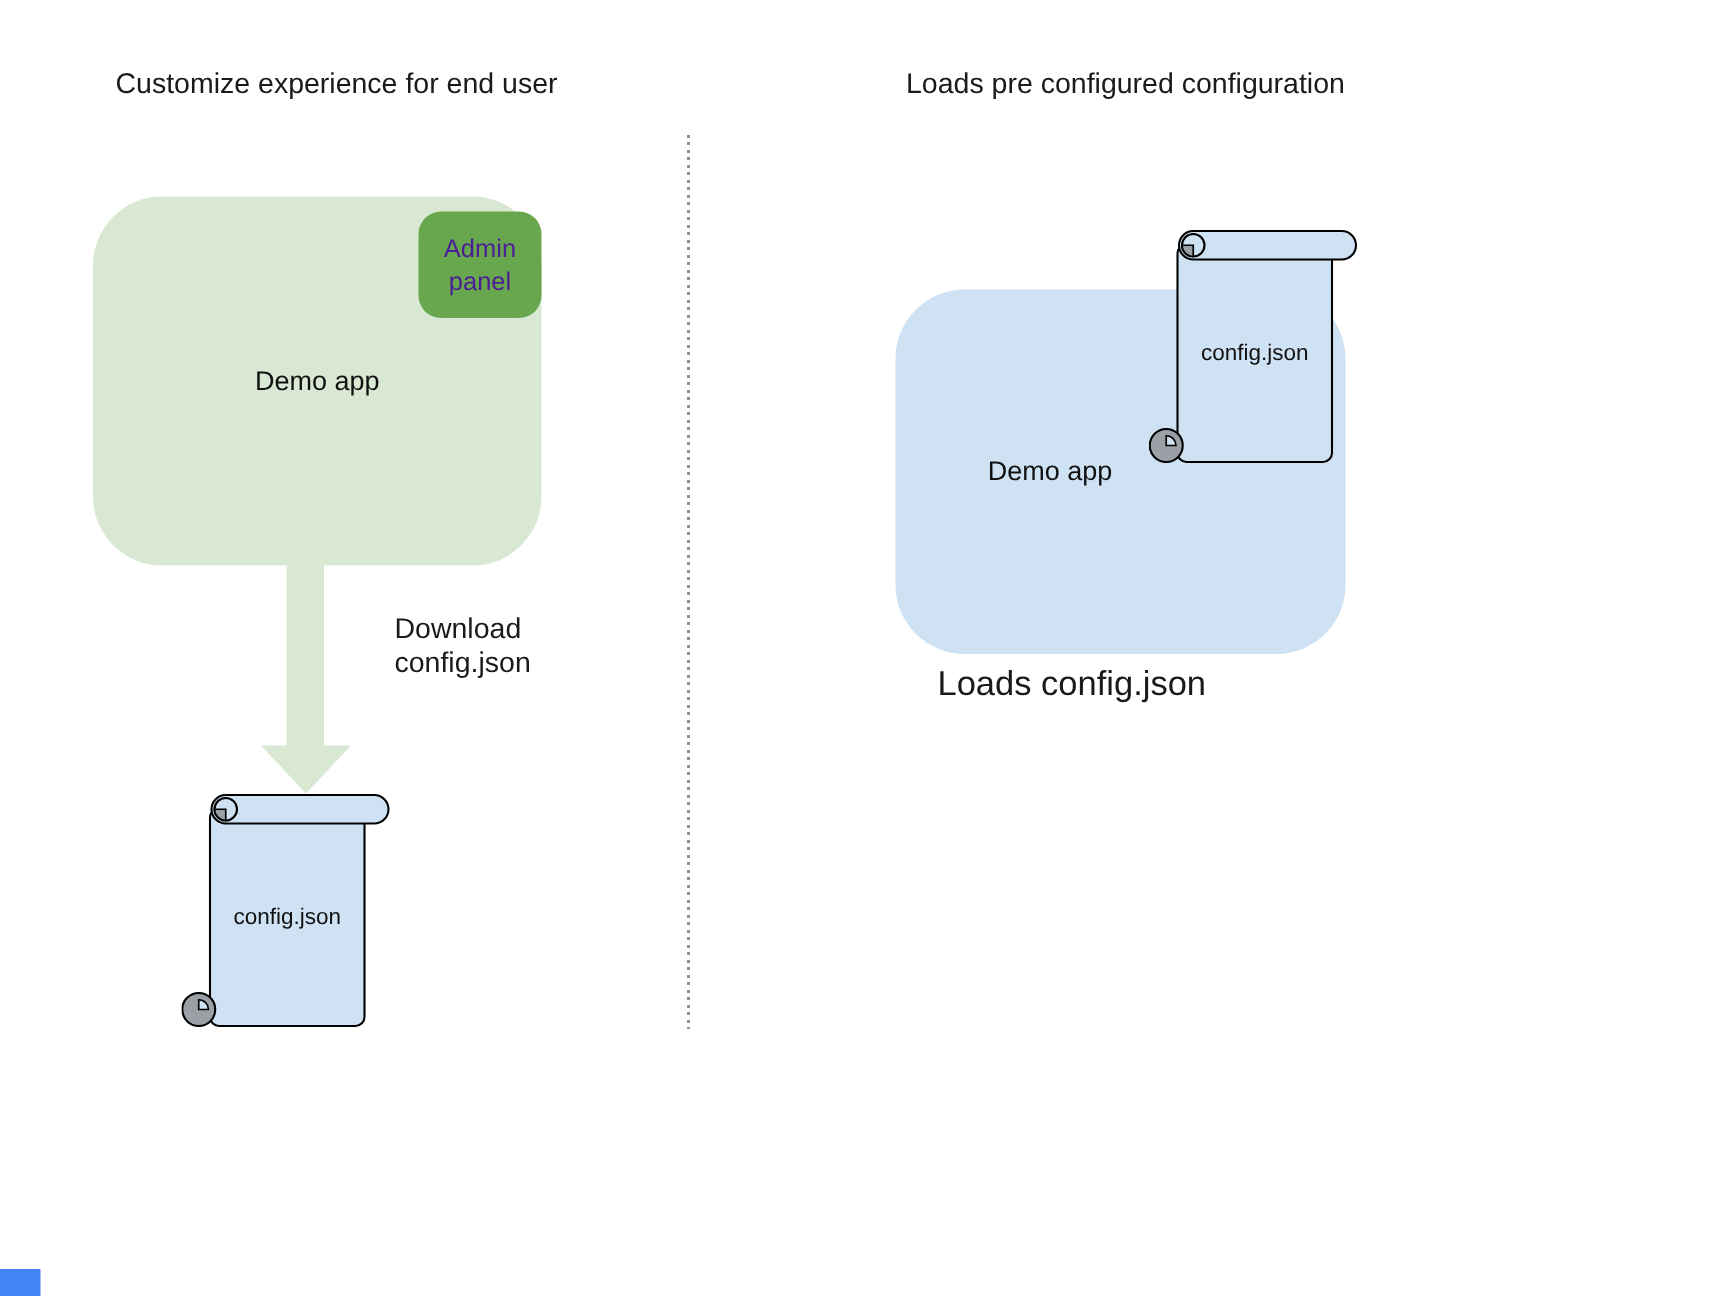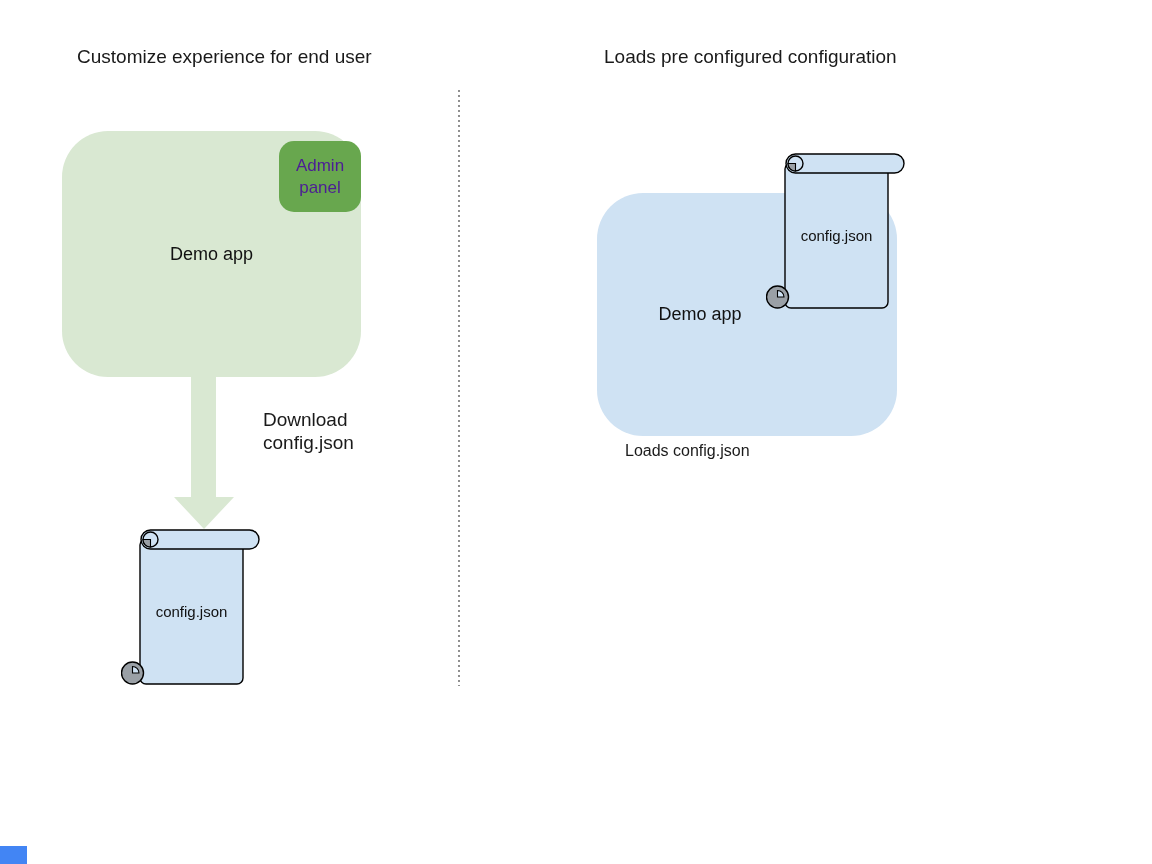--- a/index.html
+++ b/index.html
@@ -81,21 +81,21 @@
     left: 250px; top: 408px;
     font-size: 19px;
     line-height: 23px;
     white-space: pre-line;
     color: #1a1a1a;
     margin-left: 13px;
   }
 
   .loads-caption {
     left: 625px; top: 442px;
-    font-size: 16px;
+    font-size: 23px;
     color: #1a1a1a;
     white-space: nowrap;
   }
 
   
   .scroll-wrap { width: 142px; height: 160px; }
   .scroll-left  { left: 121px; top: 527px; }
   .scroll-right { left: 766px; top: 151px; }
   .scroll-wrap svg { display: block; width: 142px; height: 160px; }
   .scroll-label {

